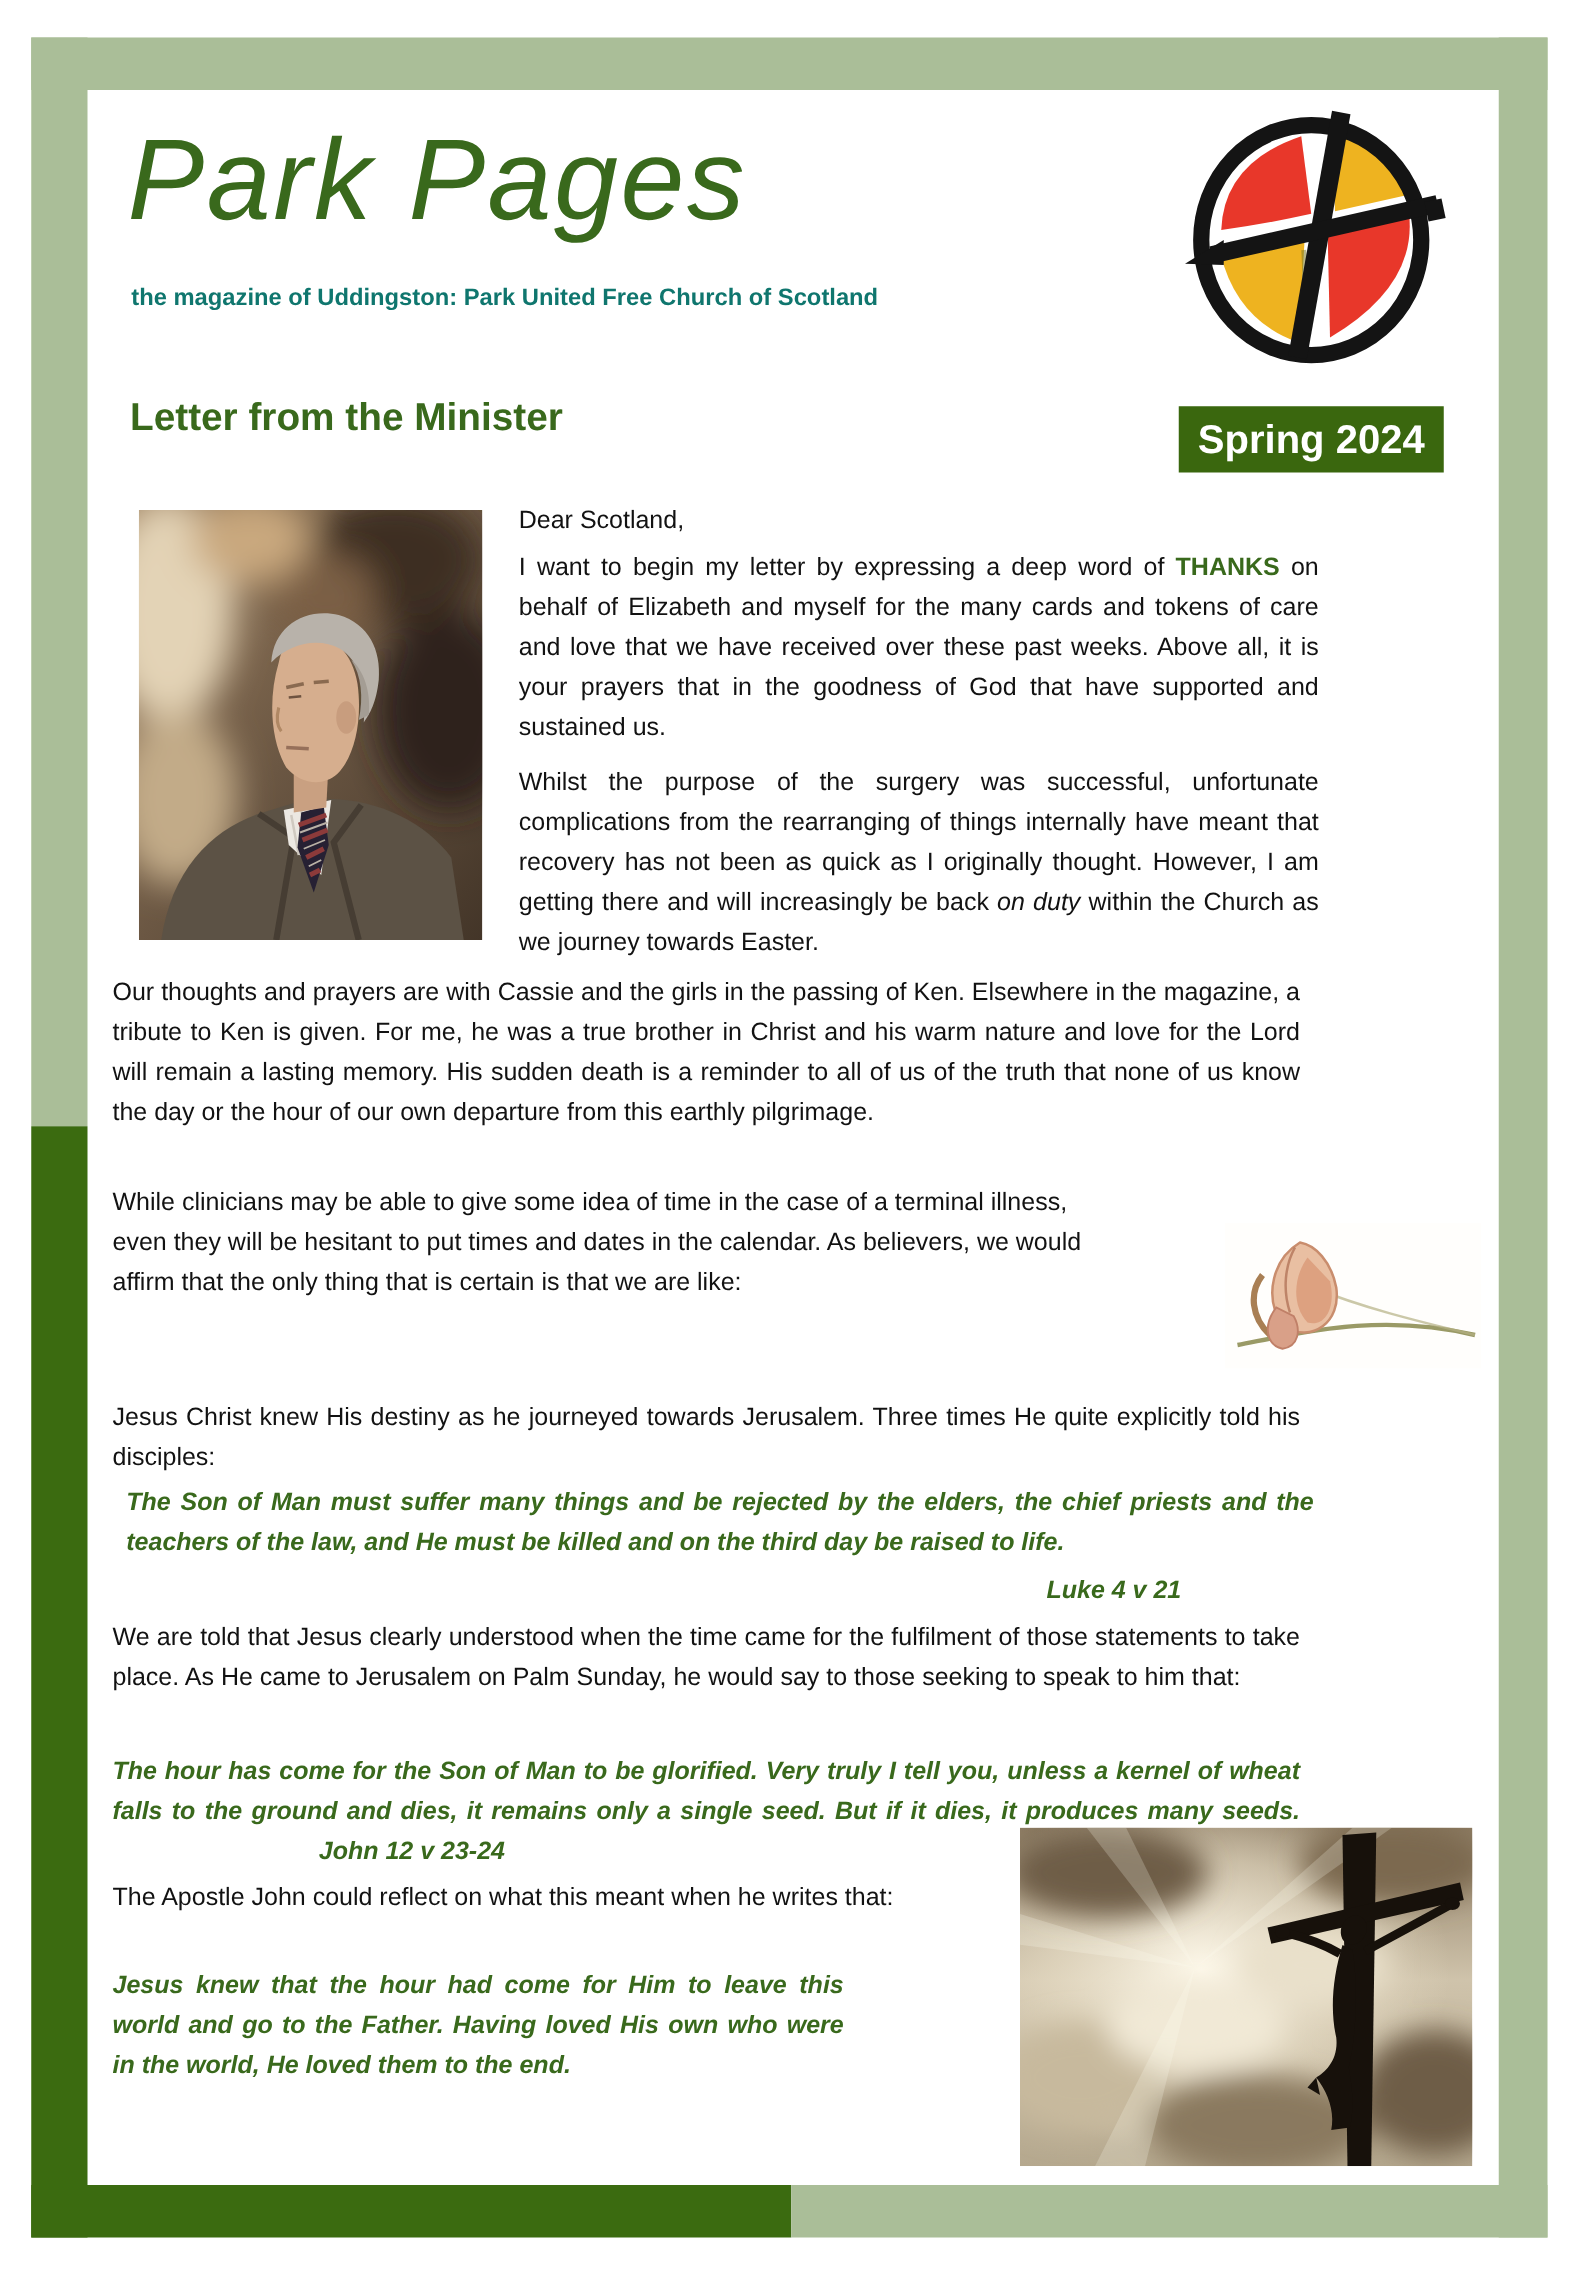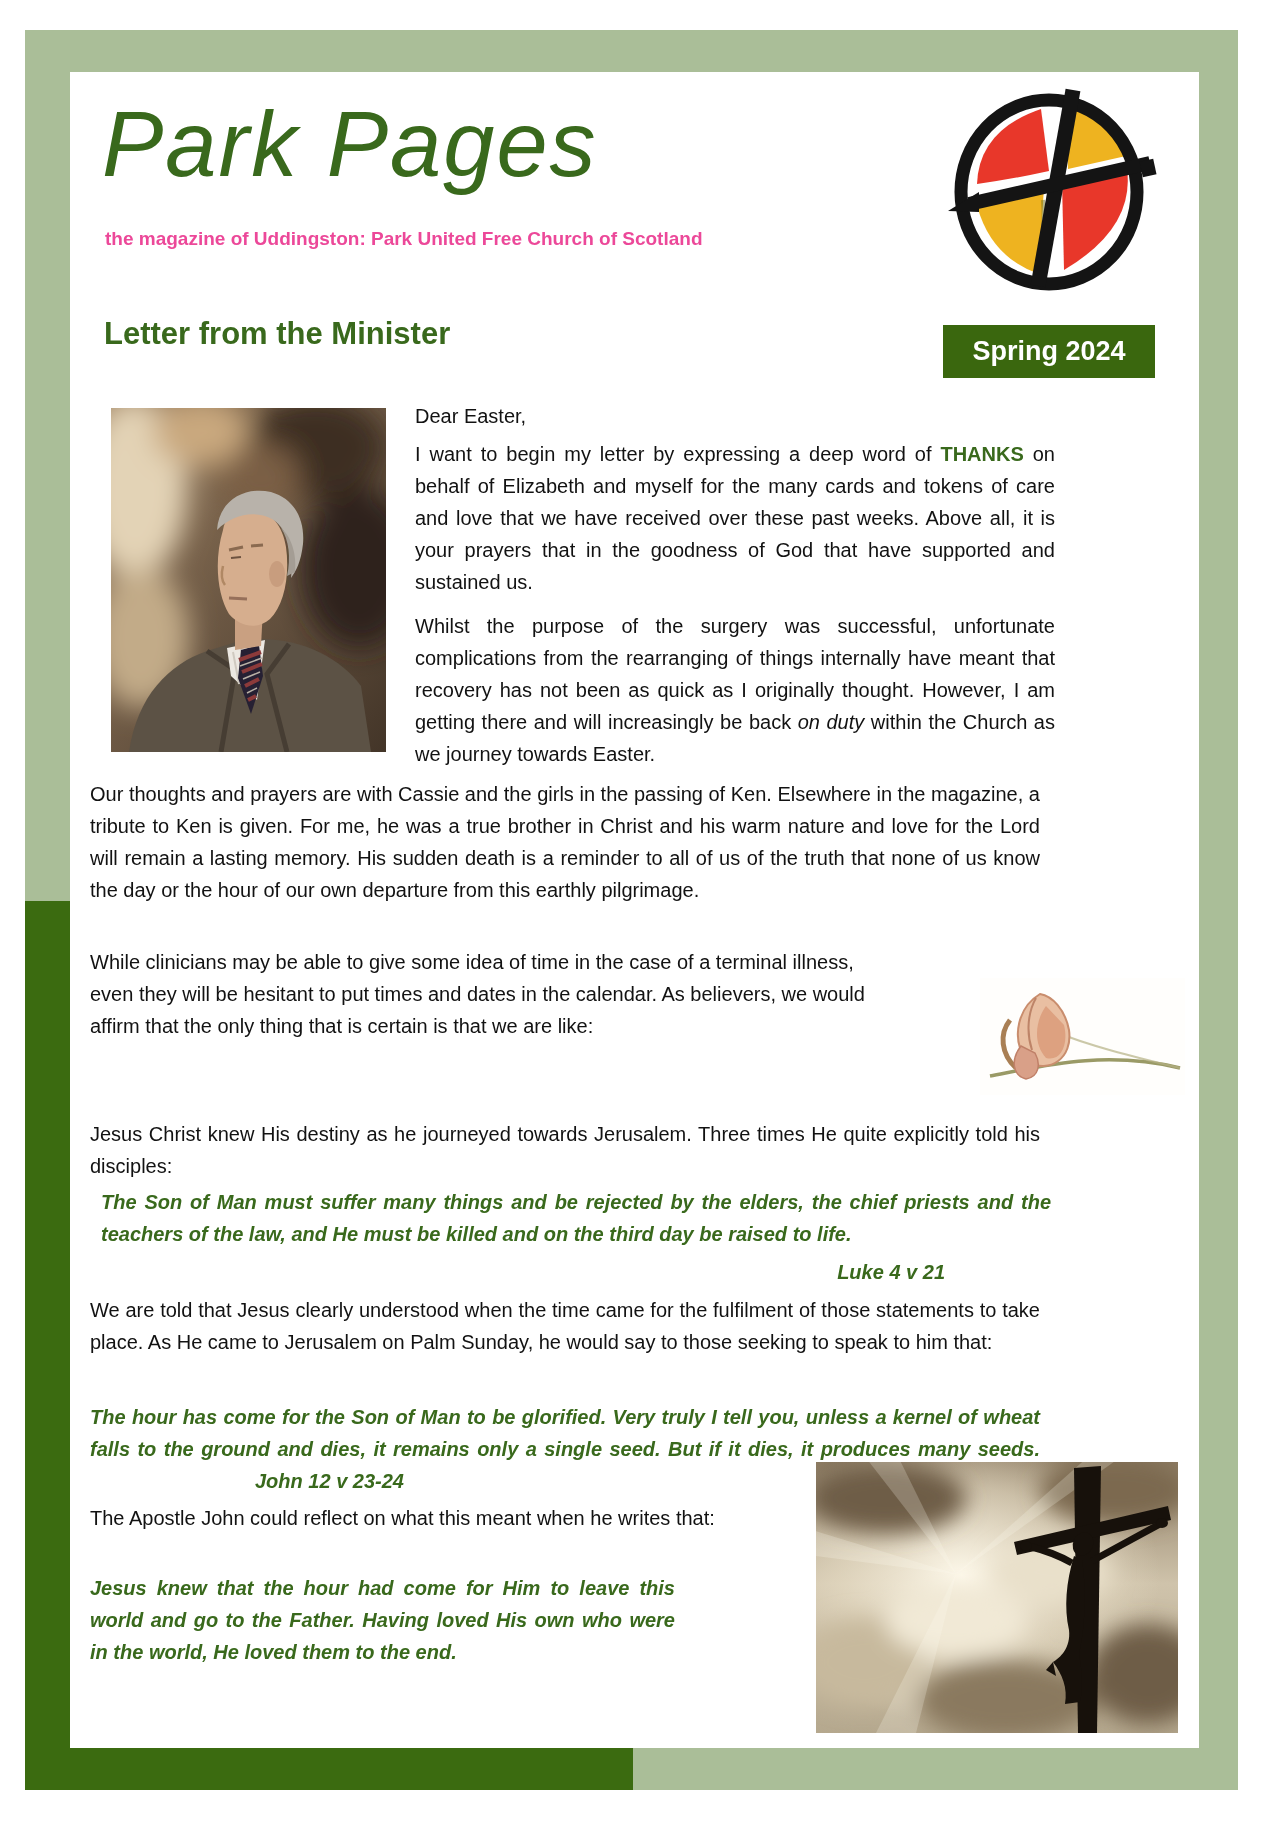--- a/index.html
+++ b/index.html
@@ -4,24 +4,24 @@
 <style>
   html,body{margin:0;padding:0;background:#fff;}
   #page{position:relative;width:1264px;height:1833px;background:#fff;overflow:hidden;
         font-family:"Liberation Sans","DejaVu Sans",sans-serif;}
   .band{position:absolute;}
   .sage{background:#aabe98;}
   .darkgreen{background:#3b6b10;}
   .abs{position:absolute;}
   .masthead-title{position:absolute;left:102px;top:96px;font-size:92px;line-height:1.05;
         font-style:italic;color:#39691c;letter-spacing:2px;white-space:nowrap;}
-  .masthead-sub{position:absolute;left:105px;top:228px;font-size:19px;font-weight:bold;color:#ec4899;}
+  .masthead-sub{position:absolute;left:105px;top:228px;font-size:19px;font-weight:bold;color:#0f766e;}
   .section-heading{position:absolute;left:104px;top:316px;font-size:31px;font-weight:bold;color:#39691c;}
   .issue-badge{position:absolute;left:943px;top:325px;width:212px;height:53px;background:#3a670e;
-        color:#fff;font-size:27px;font-weight:bold;display:flex;align-items:center;justify-content:center;}
+        color:#fff;font-size:32px;font-weight:bold;display:flex;align-items:center;justify-content:center;}
   .body-text{position:absolute;font-size:20px;line-height:32px;color:#121212;text-align:justify;}
   .body-left{text-align:left;}
   .quote{position:absolute;font-size:20px;line-height:32px;color:#39691c;
         font-weight:bold;font-style:italic;text-align:justify;}
   .quote-ref-inline{display:inline-block;}
   .emph-green{color:#39691c;font-weight:bold;}
   .ital{font-style:italic;}
   .img-frame{position:absolute;overflow:hidden;}
   svg{display:block;}
 </style>
@@ -105,21 +105,21 @@
 
       <path d="M 118,142 L 132,139" stroke="#8a6a50" stroke-width="3" fill="none"></path>
       <path d="M 140,138 L 152,137" stroke="#8a6a50" stroke-width="3" fill="none"></path>
       <path d="M 120,150 L 130,149" stroke="#6e5340" stroke-width="2" fill="none"></path>
       <path d="M 112,158 C 110,166 110,172 114,177" stroke="#b08864" stroke-width="2.5" fill="none"></path>
       <path d="M 118,190 L 136,191" stroke="#96705a" stroke-width="3" fill="none"></path>
     </svg>
   </div>
 
   <div class="body-text" style="left:415px;top:400px;width:640px;text-align:left;">
-    <span>Dear Easter,</span>
+    <span>Dear Scotland,</span>
   </div>
 
   <div class="body-text" style="left:415px;top:438px;width:640px;">
     <span>I want to begin my letter by expressing a deep word of </span><span class="emph-green">THANKS</span><span> on behalf of Elizabeth and myself for the many cards and tokens of care and love that we have received over these past weeks. Above all, it is your prayers that in the goodness of God that have supported and sustained us.</span>
   </div>
 
   <div class="body-text" style="left:415px;top:610px;width:640px;">
     <span>Whilst the purpose of the surgery was successful, unfortunate complications from the rearranging of things internally have meant that recovery has not been as quick as I originally thought. However, I am getting there and will increasingly be back </span><span class="ital">on duty</span><span> within the Church as we journey towards Easter.</span>
   </div>
 

